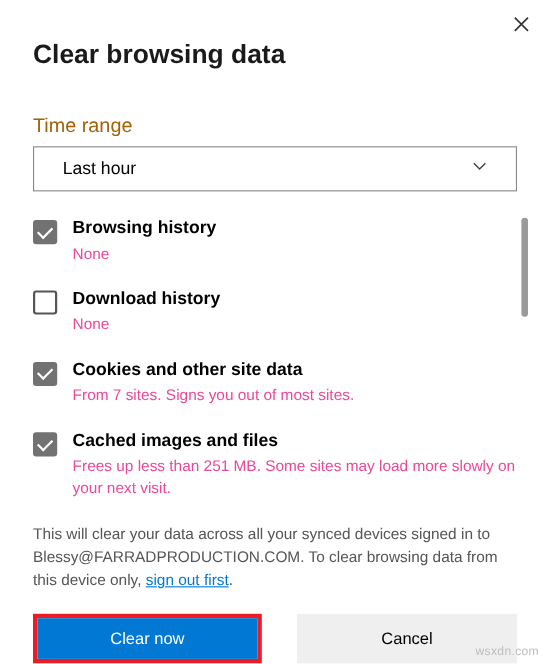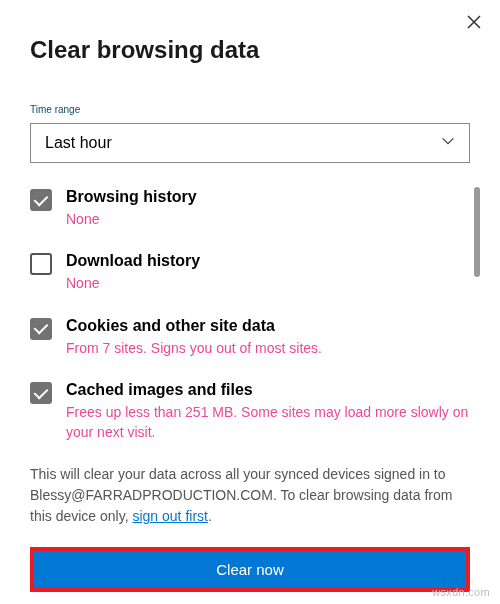--- a/index.html
+++ b/index.html
@@ -24,28 +24,28 @@
       padding: 4px;
     }
     .dialog-title {
       font-size: 24px;
       font-weight: 600;
       color: #1a1a1a;
       margin-top: 24px;
       margin-bottom: 40px;
     }
     .field-label {
-      font-size: 10px;
-      color: #0c4a6e;
+      font-size: 18px;
+      color: #a16207;
       margin-bottom: 8px;
     }
     .dropdown {
       width: 100%;
       border: 1px solid #888;
-      padding: 10px 14px;
+      padding: 10px 26px;
       display: flex;
       justify-content: space-between;
       align-items: center;
       cursor: pointer;
       font-size: 16px;
       margin-bottom: 24px;
       background: #fff;
     }
     .dropdown svg { width: 14px; height: 14px; }
     .options-container {
@@ -216,15 +216,16 @@
 </div>
 
 <p class="footer-note">
   <span>This will clear your data across all your synced devices signed in to Blessy@FARRADPRODUCTION.COM. To clear browsing data from this device only, </span><a class="link">sign out first</a><span>.</span>
 </p>
 
 <div class="button-row">
   <div class="btn-primary-wrap">
     <button class="btn-primary">Clear now</button>
   </div>
+  <button class="btn btn-secondary">Cancel</button>
 </div>
 
 <div class="watermark">wsxdn.com</div>
 
 </body></html>

